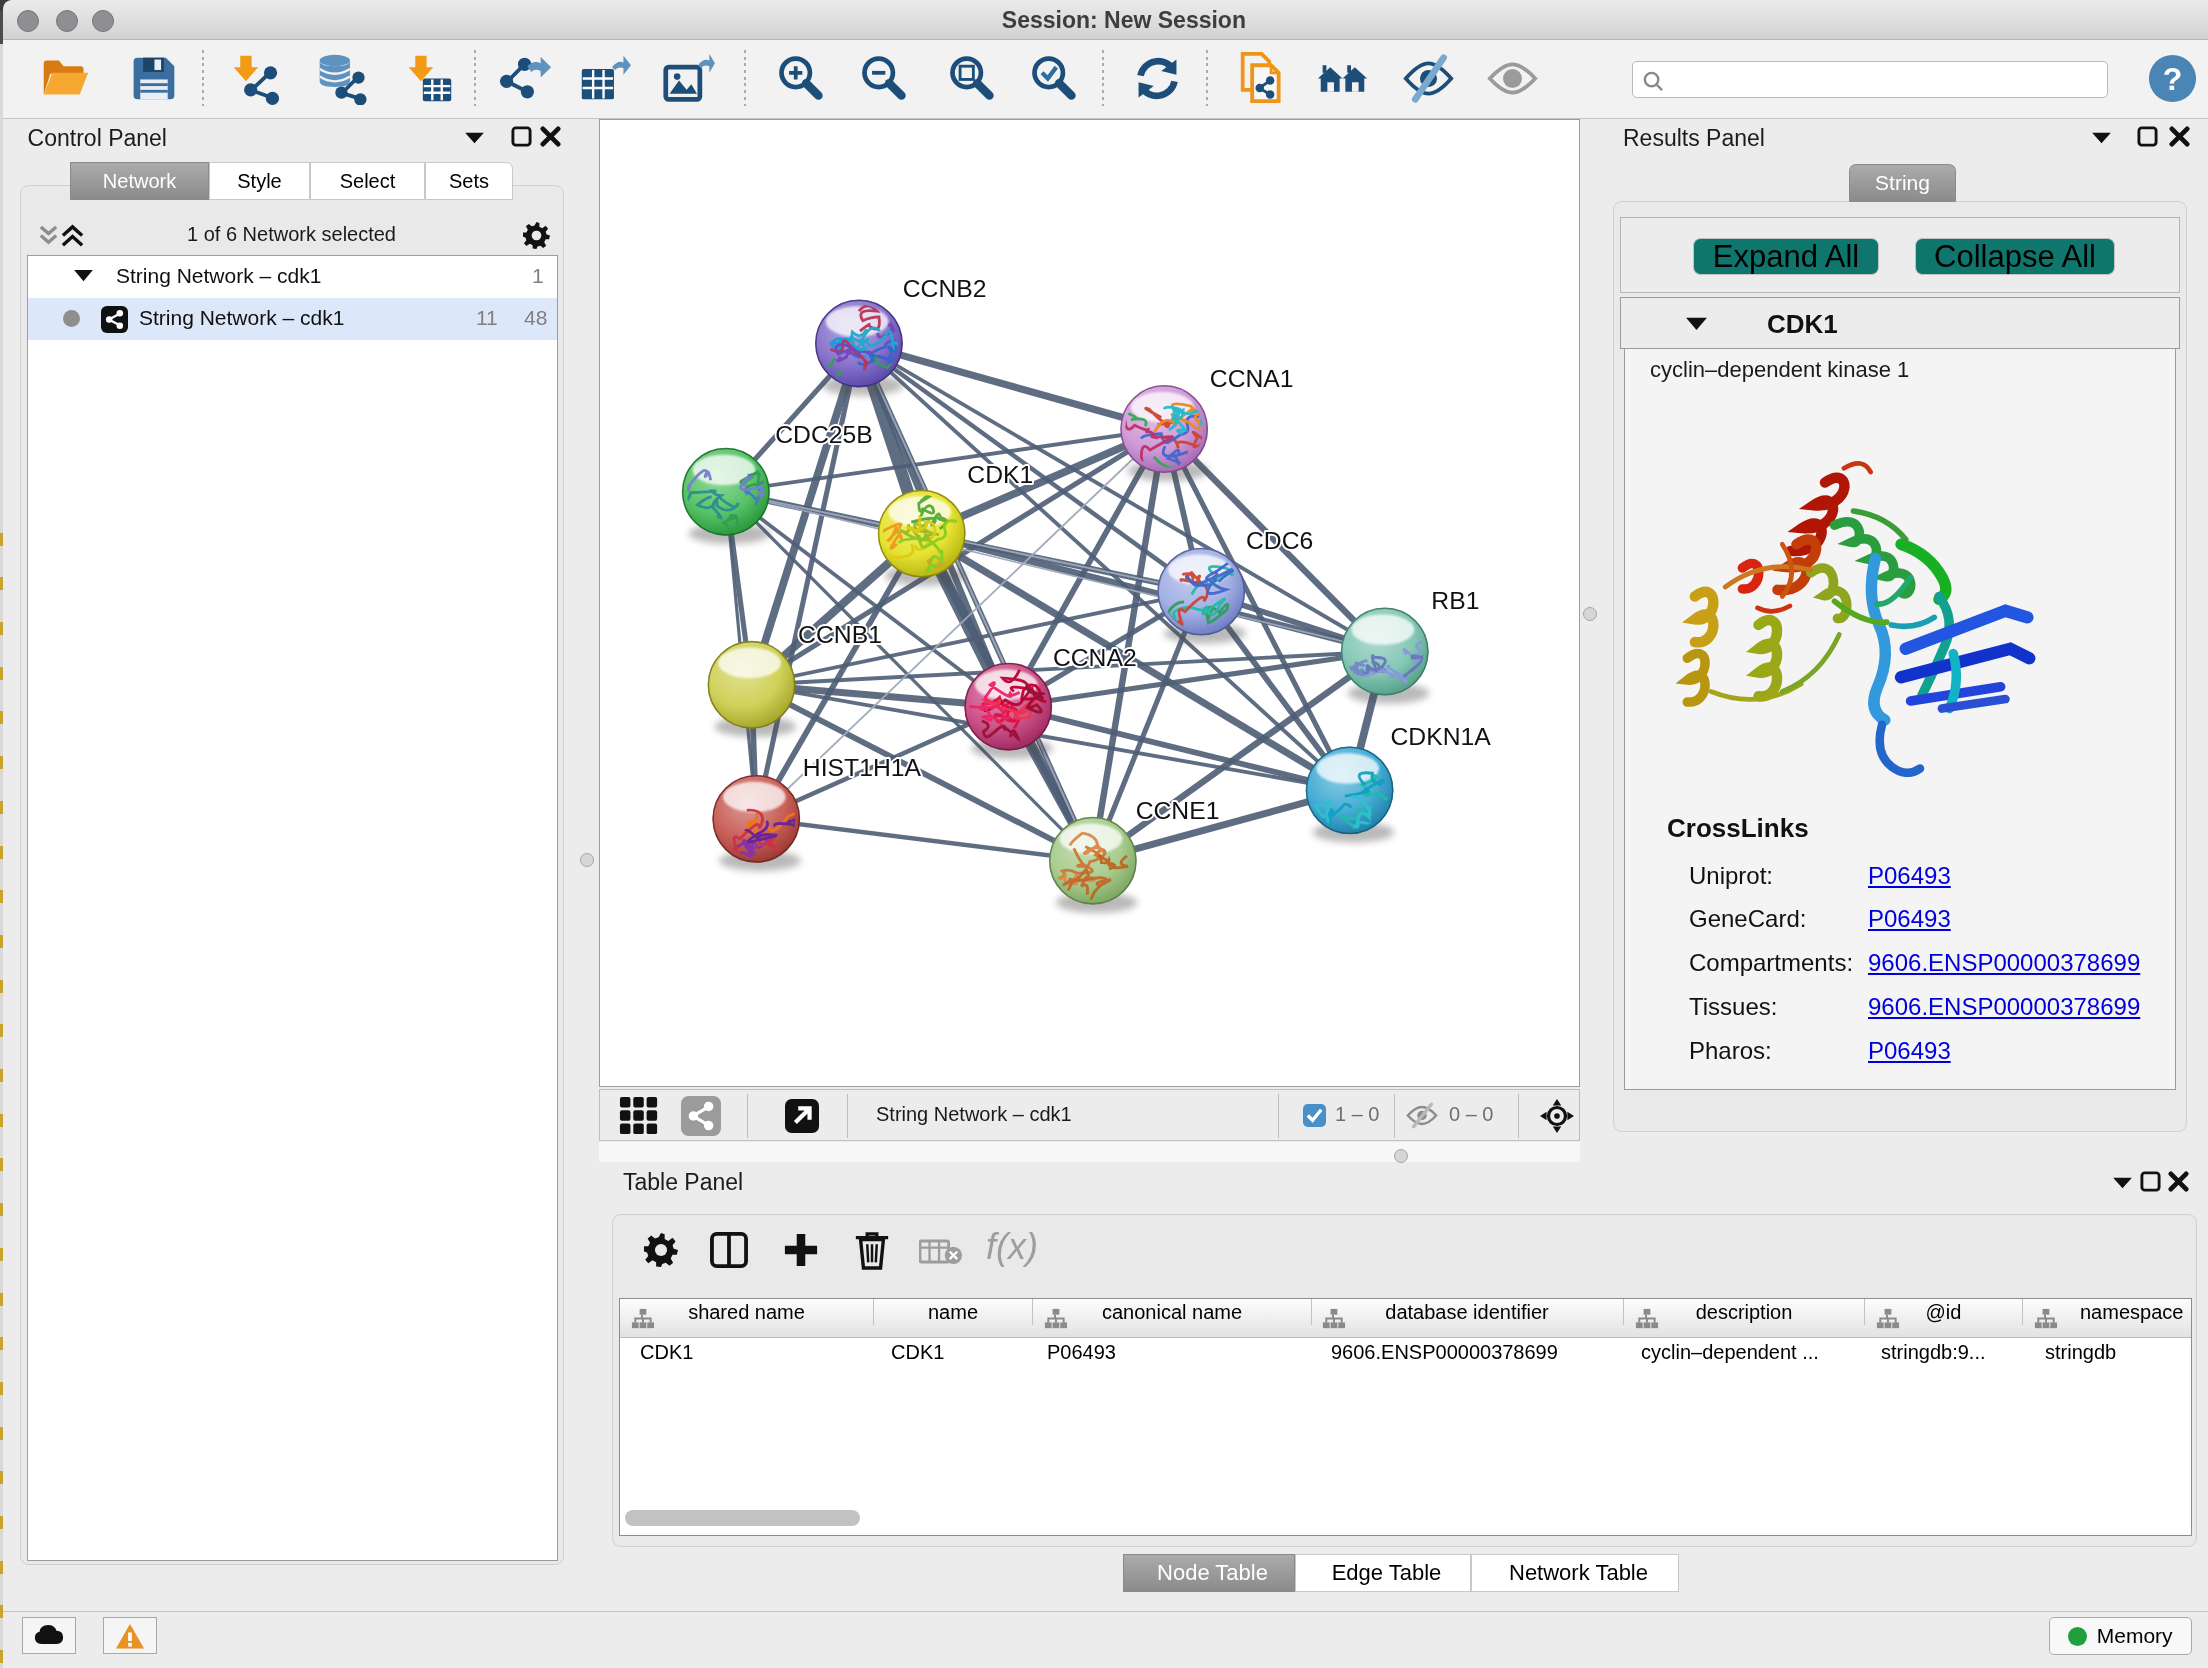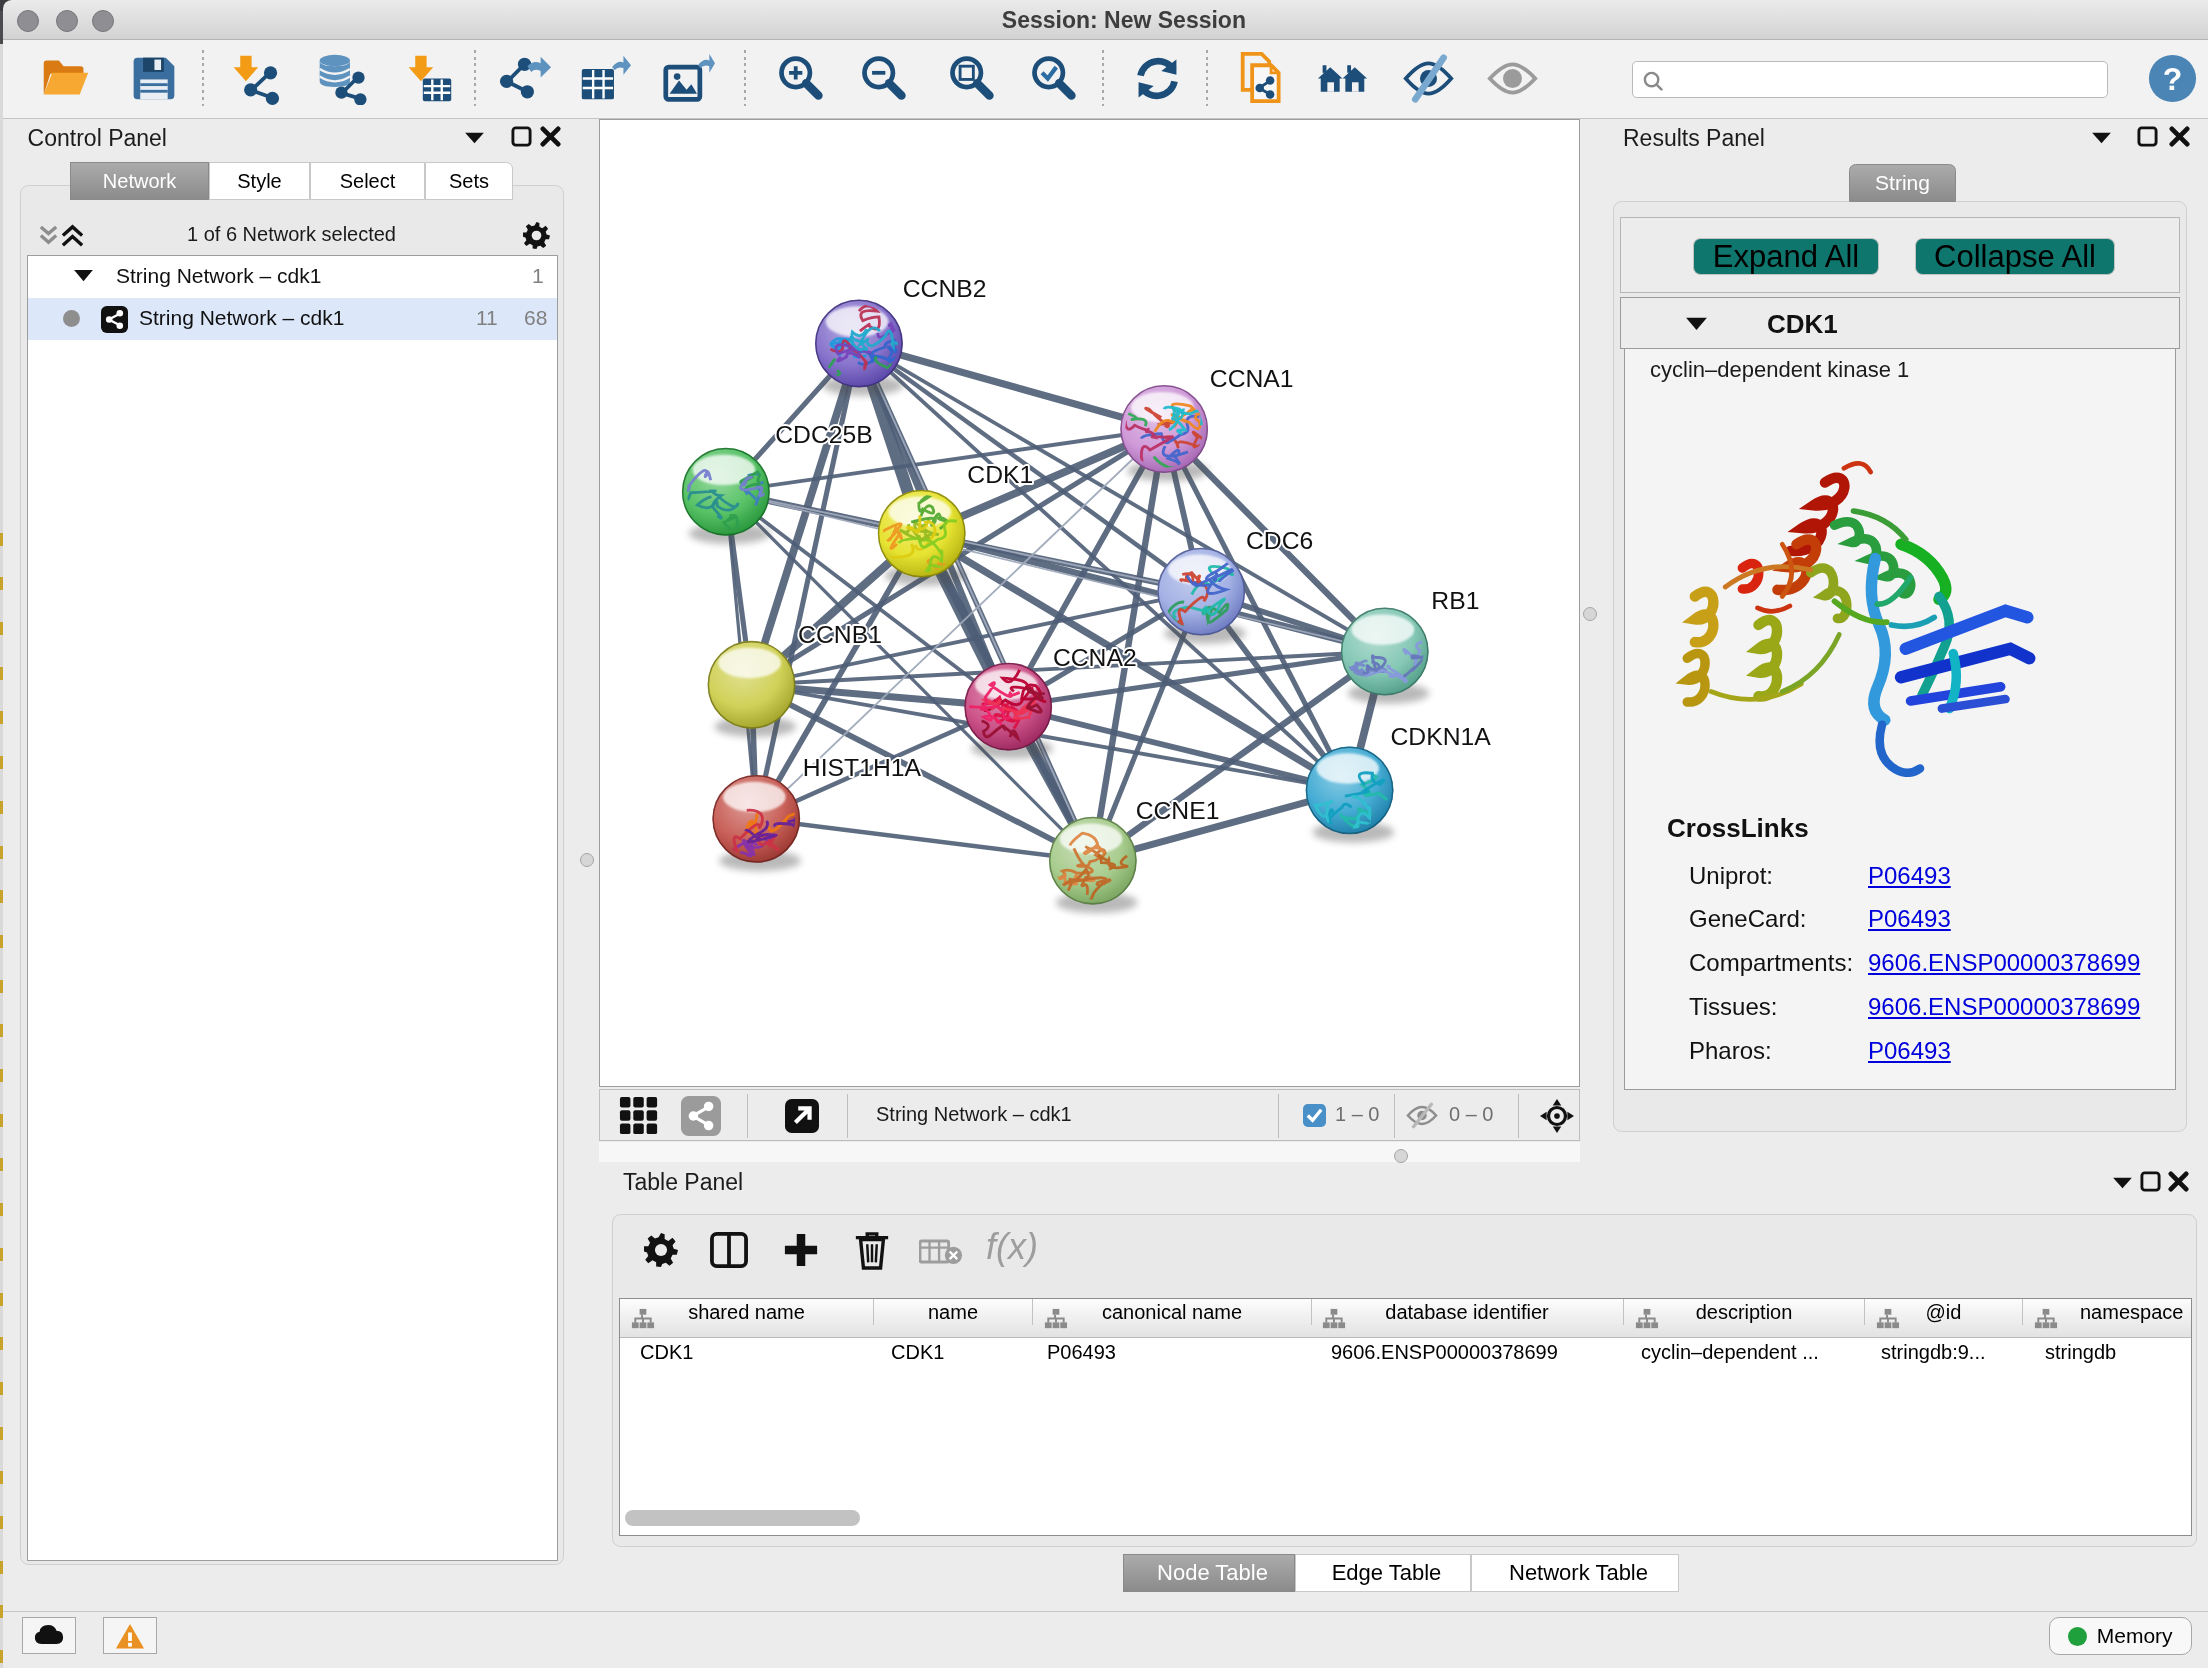--- a/index.html
+++ b/index.html
@@ -53,21 +53,21 @@
 .th { position:absolute; top:0; height:26px; border-right:1px solid #c2c2c2; font-size:20px; color:#000; display:flex; align-items:center; justify-content:center; }
 .thi { position:absolute; left:9.5px; top:7.6px; }
 .tht { font-size:20px; }
 .td { position:absolute; top:42px; font-size:20px; color:#000; }
 #hscroll { position:absolute; left:4.8px; top:211px; width:235px; height:16px; background:#c2c2c2; border-radius:8.6px; }
 .btab { position:absolute; top:1554px; height:38px; background:#fff; border:1px solid #c8c8c8; font-size:22px; color:#000; text-align:center; line-height:36px;padding-left:7px; }
 
 
 #statusbar { left:2.9px; top:1611px; width:2206px; height:57px; background:#ececec; border-top:1px solid #c6c6c6; }
 .sbtn { position:absolute; top:4.8px; width:54px; height:37px; background:#f5f5f5; border:1px solid #a8a8a8; text-align:center; }
-#memorybtn { position:absolute; left:2046px; top:4.8px; width:143px; height:38px; background:#f8f8f8; border:1px solid #a8a8a8; border-radius:10px; font-size:21px; line-height:36px; text-align:center; }
+#memorybtn { position:absolute; left:2046px; top:4.8px; width:143px; height:38px; background:#f8f8f8; border:1px solid #a8a8a8; border-radius:5px; font-size:21px; line-height:36px; text-align:center; }
 .serif { font-family:Liberation Sans, sans-serif; }
 .crl { position:absolute; left:64px; font-size:24px; color:#111; }
 .crv { position:absolute; left:243px; font-size:24px; color:#0000dd; text-decoration:underline; }
 .dot-handle { position:absolute; width:14.3px; height:14.3px; border-radius:50%; background:#d6d6d6; border:1px solid #a5a5a5; }
 </style>
 </head>
 <body>
 <div id="leftstrip" class="abs">
     <div style="position:absolute;left:0;top:0;width:2.9px;height:44px;background:#4b4b50"></div>
     <div class="dot" style="top:533px"></div>
@@ -298,21 +298,21 @@
       <rect x="0" y="0" width="28" height="28" rx="6" fill="#111"></rect>
       <g fill="#fff">
           <circle cx="19.5" cy="7.5" r="3.4"></circle>
           <circle cx="8.5" cy="14" r="3.4"></circle>
           <circle cx="19.5" cy="20.5" r="3.4"></circle>
         </g>
       <path d="M18.5 8.5 L9.5 13.3 M9.5 14.7 L18.5 19.5" stroke="#fff" stroke-width="2.4"></path>
     </svg>
     <div style="position:absolute;left:111px;top:7.6px;font-size:21px;color:#111">String Network – cdk1</div>
     <div style="position:absolute;left:448px;top:7.6px;font-size:21px;color:#808080">11</div>
-    <div style="position:absolute;left:496px;top:7.6px;font-size:21px;color:#808080">68</div>
+    <div style="position:absolute;left:496px;top:7.6px;font-size:21px;color:#808080">48</div>
   </div>
 </div>
 <div id="canvas" class="abs"></div>
 <svg class="abs" style="left:600px;top:120px" width="980" height="967" viewBox="0 0 1030 1017">
 <defs>
 <radialGradient id="gB2" cx="0.40" cy="0.32" r="0.78">
         <stop offset="0" stop-color="#b5a9df"></stop>
         <stop offset="0.55" stop-color="#8874cc"></stop>
         <stop offset="1" stop-color="#4c3a9e"></stop>
       </radialGradient>

